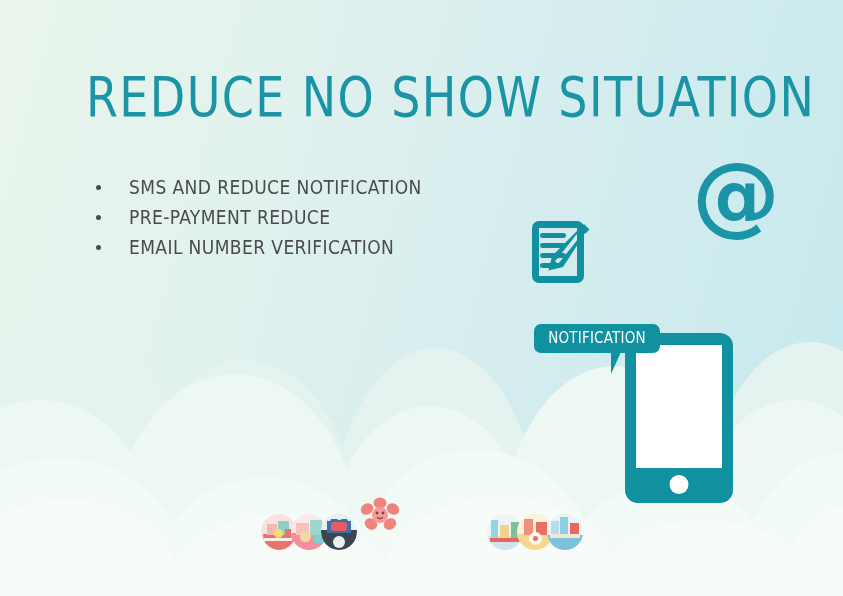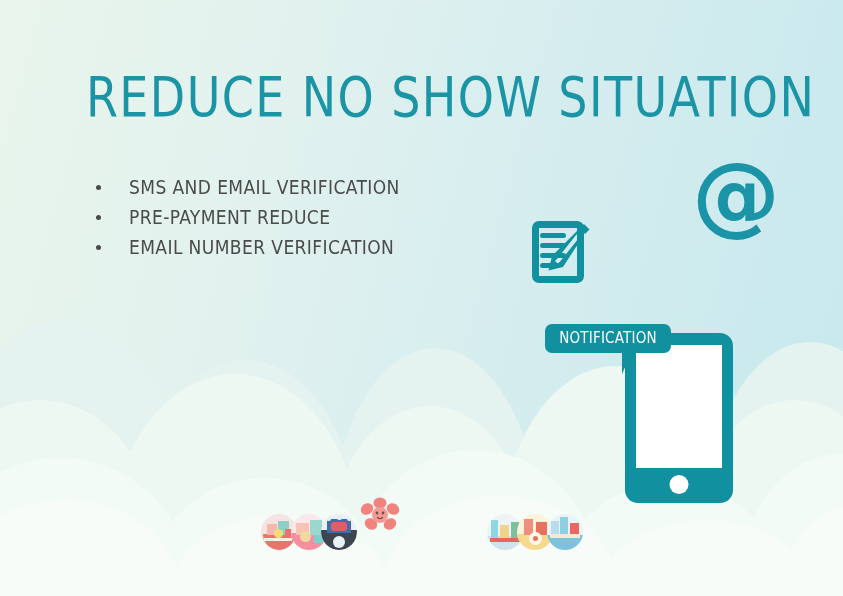--- a/index.html
+++ b/index.html
@@ -150,21 +150,21 @@
     transform: translateX(-50%);
     width: 19px;
     height: 19px;
     border-radius: 50%;
     background: #ffffff;
   }
 
   
   #notif-bubble {
     position: absolute;
-    left: 545px;
+    left: 534px;
     top: 324px;
     width: 126px;
     height: 29px;
     background: #11909f;
     border-radius: 7px;
   }
   #notif-label {
     display: block;
     color: #ffffff;
     font-size: 15px;
@@ -261,21 +261,21 @@
     <div class="bump" style="left:170px; top:30px; width:220px; height:76px;"></div>
     <div class="bump" style="left:380px; top:10px; width:240px; height:96px;"></div>
     <div class="bump" style="left:600px; top:34px; width:210px; height:72px;"></div>
     <div class="bump" style="left:780px; top:16px; width:180px; height:90px;"></div>
     <div class="flat" style="top:86px; height:30px;"></div>
   </div>
 
   <div id="title">REDUCE NO SHOW SITUATION</div>
 
   <ul id="bullets">
-    <li>SMS AND EMAIL VERIFICATION</li>
+    <li>SMS AND REDUCE NOTIFICATION</li>
     <li>PRE-PAYMENT REDUCE</li>
     <li>EMAIL NUMBER VERIFICATION</li>
   </ul>
 
   <div id="at-icon">@</div>
 
   <div id="doc-icon">
     <svg viewBox="0 0 68 70" width="68" height="70" aria-hidden="true">
       <g fill="#11909f">
         <path d="M5 9 a7 7 0 0 1 7-7 h38 a7 7 0 0 1 7 7 v48 a7 7 0 0 1 -7 7 h-38 a7 7 0 0 1 -7 -7 z

